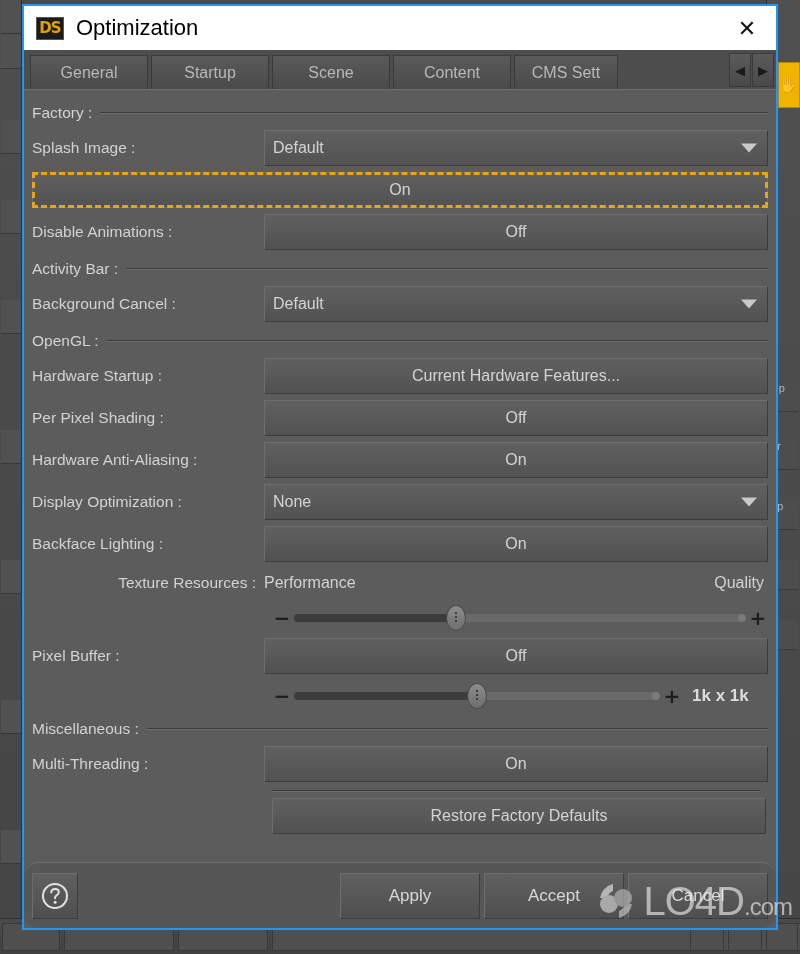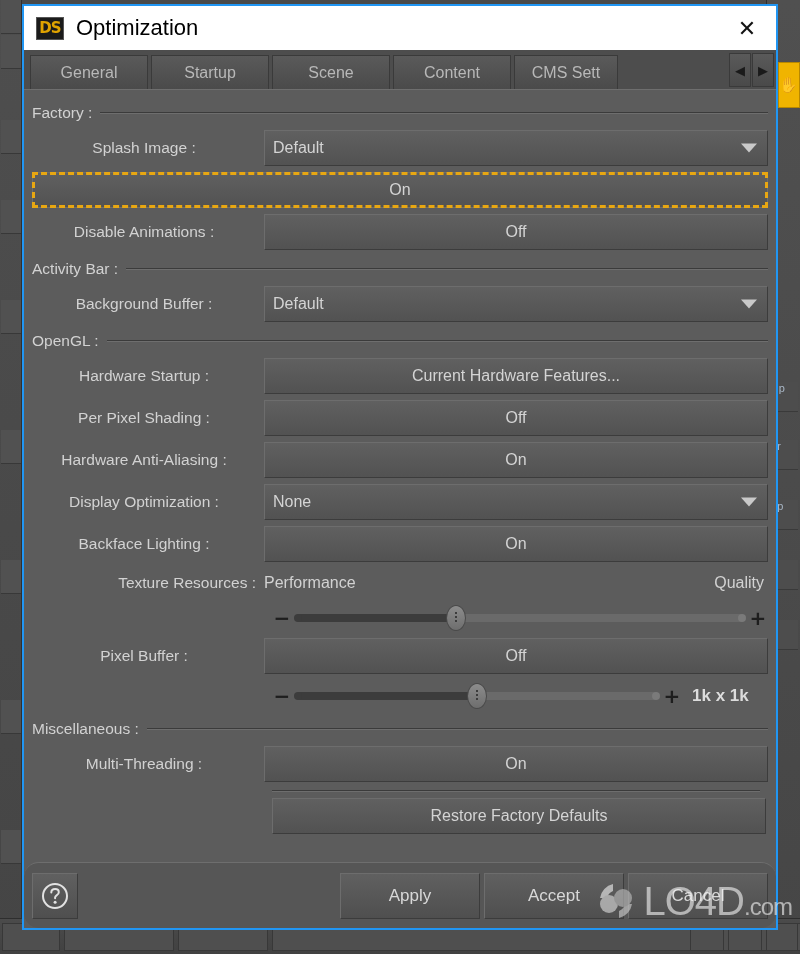--- a/index.html
+++ b/index.html
@@ -151,21 +151,21 @@
     border-bottom: 1px solid #6e6e6e;
   }
 
   .row {
     display: flex; align-items: center;
     height: 40px;
     margin-bottom: 2px;
   }
   .row-label {
     width: 232px; flex: 0 0 232px;
-    text-align: center; padding-right: 8px;
+    text-align: left; padding-right: 8px;
     color: #d2d2d2; font-size: 15.5px;
     white-space: nowrap;
   }
   .field {
     flex: 1 1 auto; height: 36px;
     background: linear-gradient(180deg,#606060,#525252);
     border: 1px solid #6d6d6d;
     border-bottom-color: #3c3c3c;
     border-right-color: #3c3c3c;
     display: flex; align-items: center;
@@ -393,21 +393,21 @@
         <span>Off</span>
       </div>
     </div>
 
     <div class="section-head">
       <span class="sh-label">Activity Bar :</span>
       <span class="sh-rule"></span>
     </div>
 
     <div class="row">
-      <div class="row-label">Background Buffer :</div>
+      <div class="row-label">Background Cancel :</div>
       <div class="field combo">
         <span>Default</span>
         <span class="caret"></span>
       </div>
     </div>
 
     <div class="section-head">
       <span class="sh-label">OpenGL :</span>
       <span class="sh-rule"></span>
     </div>

